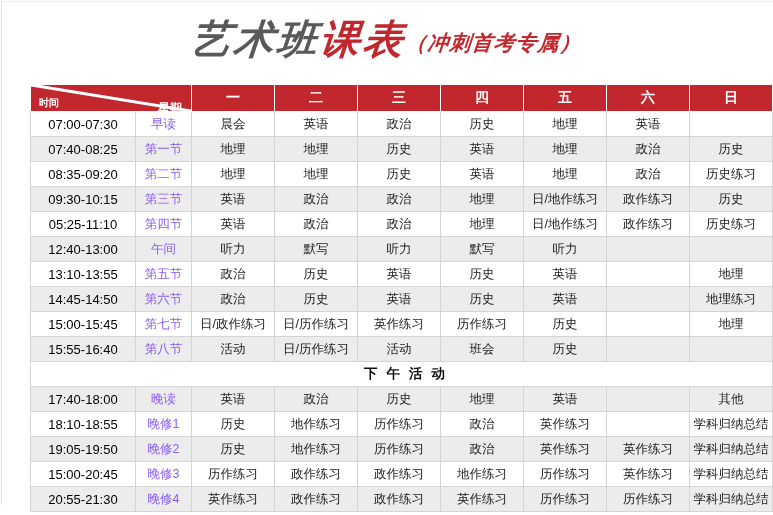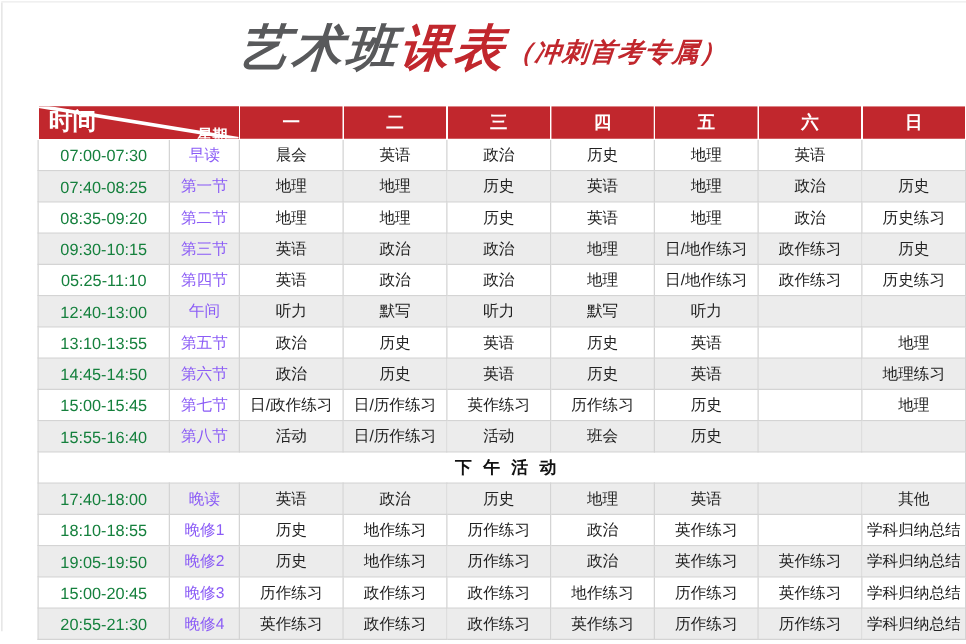--- a/index.html
+++ b/index.html
@@ -33,29 +33,29 @@
 
   th,td{border:1px solid #d4d4d4;height:24px;text-align:center;padding:0 2px;overflow:hidden;white-space:nowrap;}
 
   thead th{
     background:#c1272d;color:#ffffff;font-weight:bold;font-size:14px;
     height:26px;border:1px solid #ffffff;
   }
   th.corner{position:relative;padding:0;}
   th.corner svg{position:absolute;left:0;top:0;width:100%;height:100%;}
   .corner-week{position:absolute;top:15px;right:9px;font-size:12px;}
-  .corner-time{position:absolute;bottom:1px;left:8px;font-size:19px;}
+  .corner-time{position:absolute;bottom:1px;left:8px;font-size:10px;}
 
   tbody td{background:#ffffff;}
   tr.stripe td{background:#ececec;}
   td.divider-cell{
     background:#ffffff;font-weight:bold;font-size:13.5px;color:#111;
     letter-spacing:9px;padding-left:17px;
   }
-  td.time-cell{font-size:13px;color:#15803d;}
+  td.time-cell{font-size:13px;color:#000000;}
   td.period-cell{color:#8b5cf6;}
   td.subject-cell{color:#222222;}
 </style>
 </head>
 <body>
 
 <div class="edge-left"></div>
 <div class="edge-top"></div>
 
 <h1 class="title">

